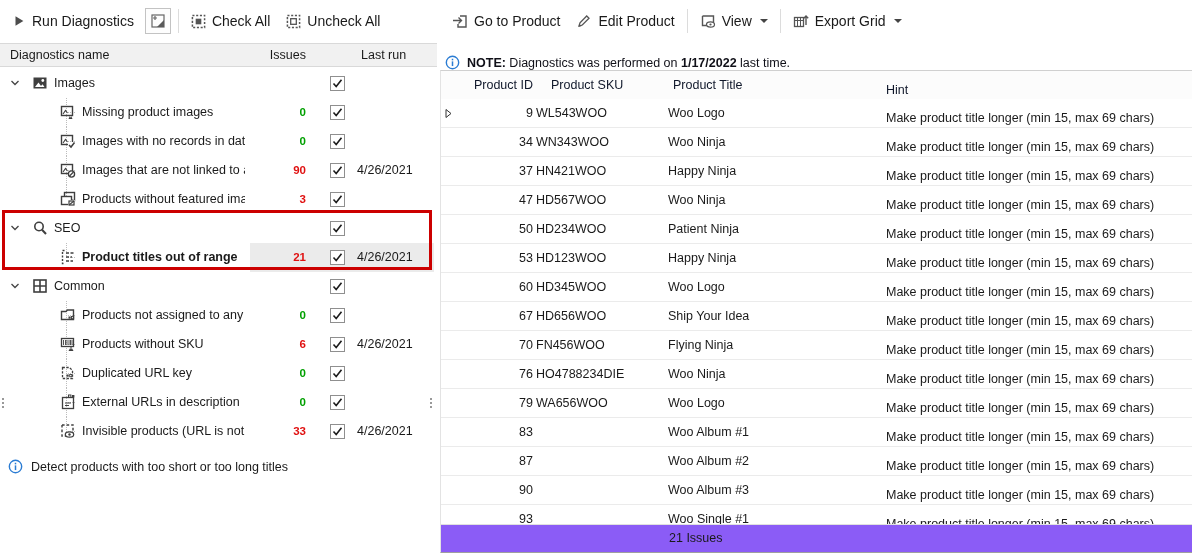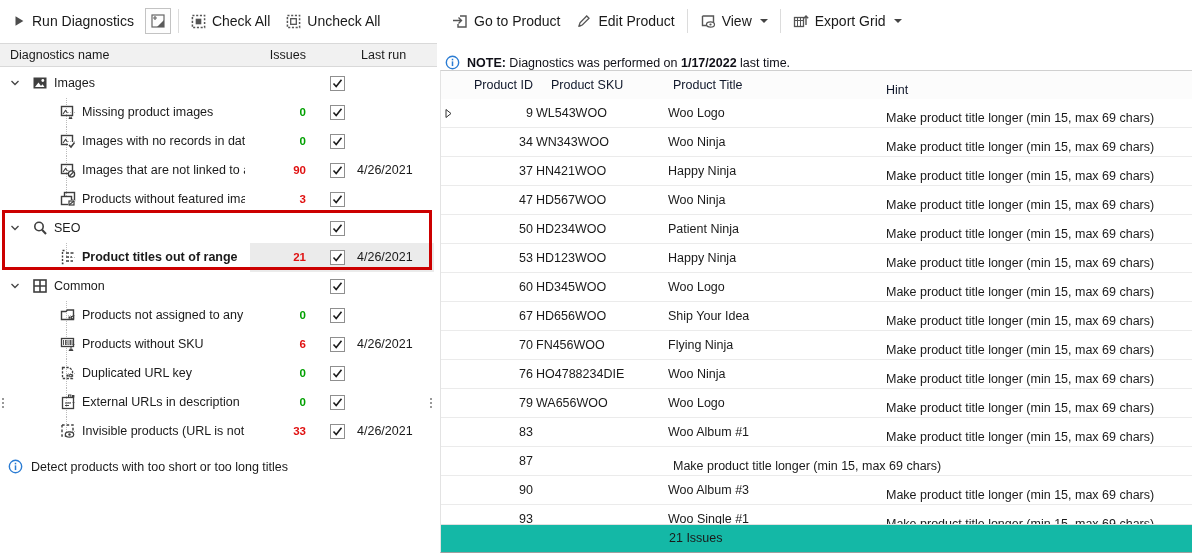--- a/index.html
+++ b/index.html
@@ -62,21 +62,21 @@
   .g-rows{position:absolute;left:0;top:28px;right:0;bottom:27px;overflow:hidden;}
   .g-row{display:flex;align-items:center;height:28px;border-bottom:1px solid #ebebeb;font-size:12.5px;background:#fff;}
   .c-mark{width:17px;flex:0 0 17px;display:flex;justify-content:flex-start;padding-left:4px;box-sizing:border-box;}
   .c-id{width:78px;flex:0 0 78px;text-align:right;padding-right:3px;box-sizing:border-box;}
   .c-sku{width:132px;flex:0 0 132px;}
   .c-title{width:213px;flex:0 0 213px;}
   .c-hint{flex:1;margin-top:10px;}
   .g-head .c-sku{padding-left:15px;box-sizing:border-box;}
   .g-head .c-title{padding-left:5px;box-sizing:border-box;}
   .c-hint{padding-left:5px;box-sizing:border-box;}
-  .g-foot{position:absolute;left:0;right:0;bottom:0;height:27px;background:#14b8a6;border-top:1px solid #e0e0e0;}
+  .g-foot{position:absolute;left:0;right:0;bottom:0;height:27px;background:#8b5cf6;border-top:1px solid #e0e0e0;}
   .g-foot span{position:absolute;left:228px;top:6px;font-size:12.5px;color:#1a1a1a;}
   .info-circ{flex:0 0 auto;}
 </style>
 </head>
 <body>
 
 <div class="toolbar">
   <div class="tb-cluster tb-left">
     <div class="tb-btn">
       <span>
@@ -563,20 +563,21 @@
       <span class="c-mark"></span>
       <span class="c-id">83</span>
       <span class="c-sku"></span>
       <span class="c-title">Woo Album #1</span>
       <span class="c-hint">Make product title longer (min 15, max 69 chars)</span>
     </div>
     <div class="g-row">
       <span class="c-mark"></span>
       <span class="c-id">87</span>
       <span class="c-sku"></span>
+      <span class="c-title">Woo Album #2</span>
       <span class="c-hint">Make product title longer (min 15, max 69 chars)</span>
     </div>
     <div class="g-row">
       <span class="c-mark"></span>
       <span class="c-id">90</span>
       <span class="c-sku"></span>
       <span class="c-title">Woo Album #3</span>
       <span class="c-hint">Make product title longer (min 15, max 69 chars)</span>
     </div>
     <div class="g-row">

